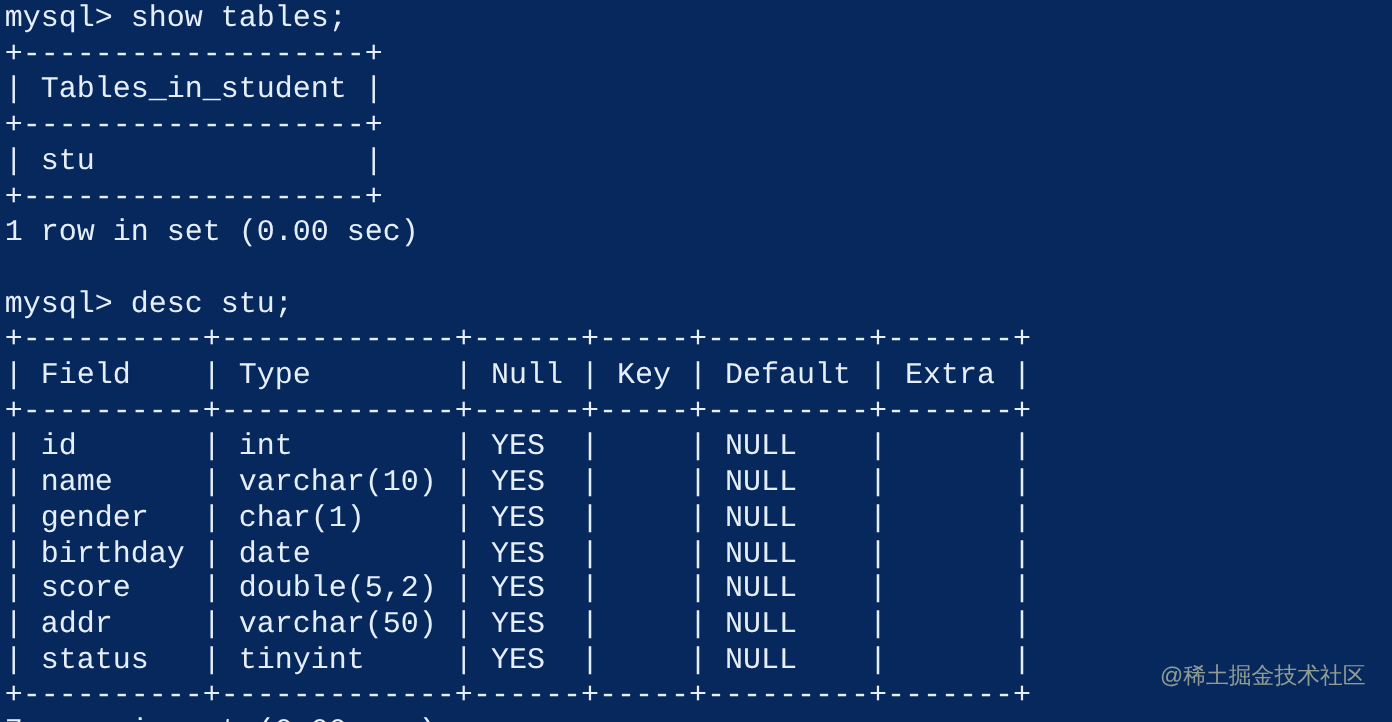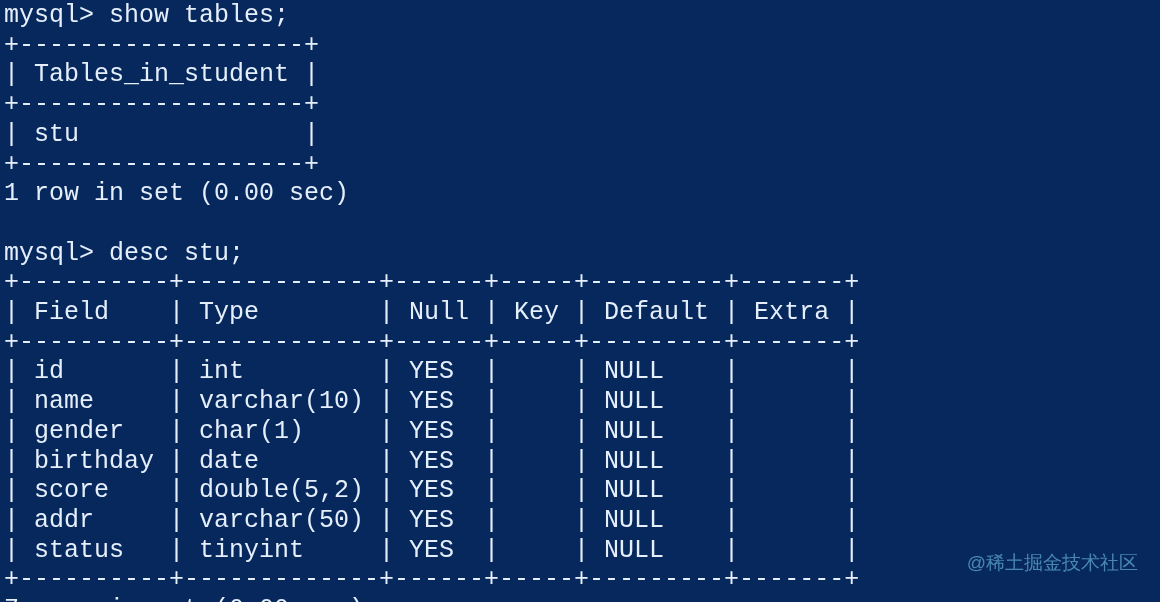--- a/index.html
+++ b/index.html
@@ -53,13 +53,13 @@
 | name     | varchar(10) | YES  |     | NULL    |       |
 | gender   | char(1)     | YES  |     | NULL    |       |
 | birthday | date        | YES  |     | NULL    |       |
 | score    | double(5,2) | YES  |     | NULL    |       |
 | addr     | varchar(50) | YES  |     | NULL    |       |
 | status   | tinyint     | YES  |     | NULL    |       |
 +----------+-------------+------+-----+---------+-------+
 7 rows in set (0.00 sec)</pre>
 </div>
 
-<div class="watermark" style="color: #7dd3fc;">@稀土掘金技术社区</div>
+<div class="watermark" style="color: #fef9c3;">@稀土掘金技术社区</div>
 
 </body></html>

